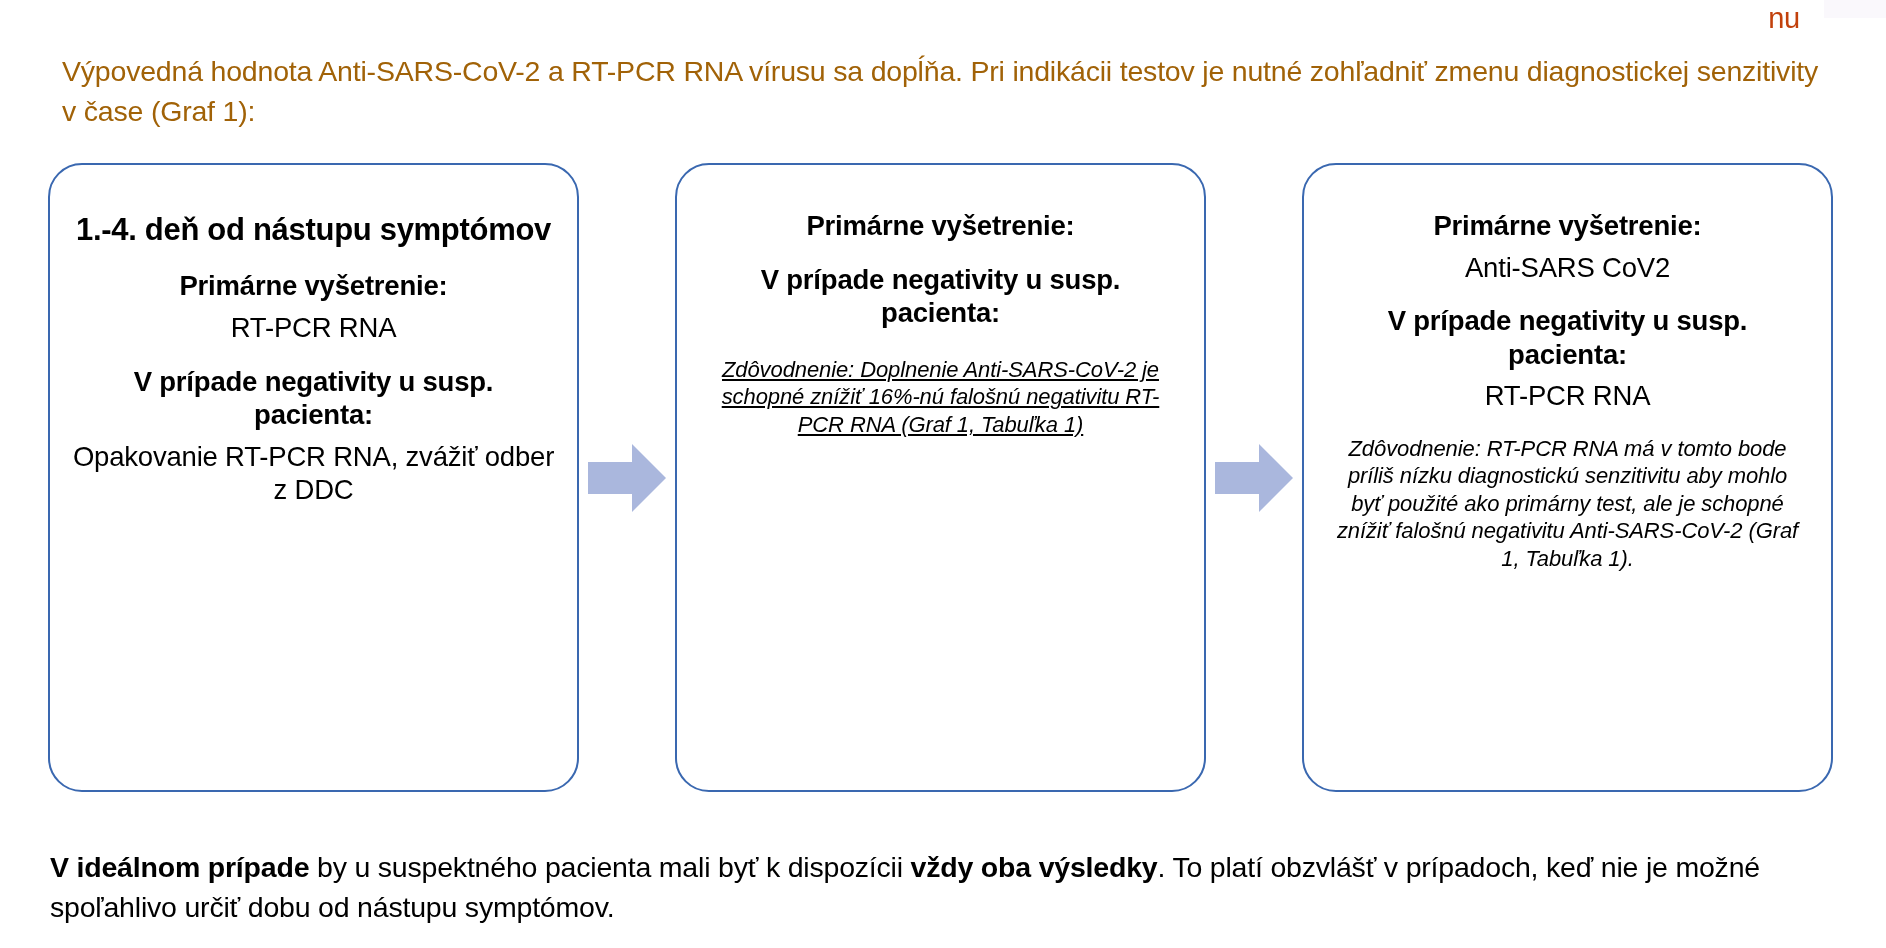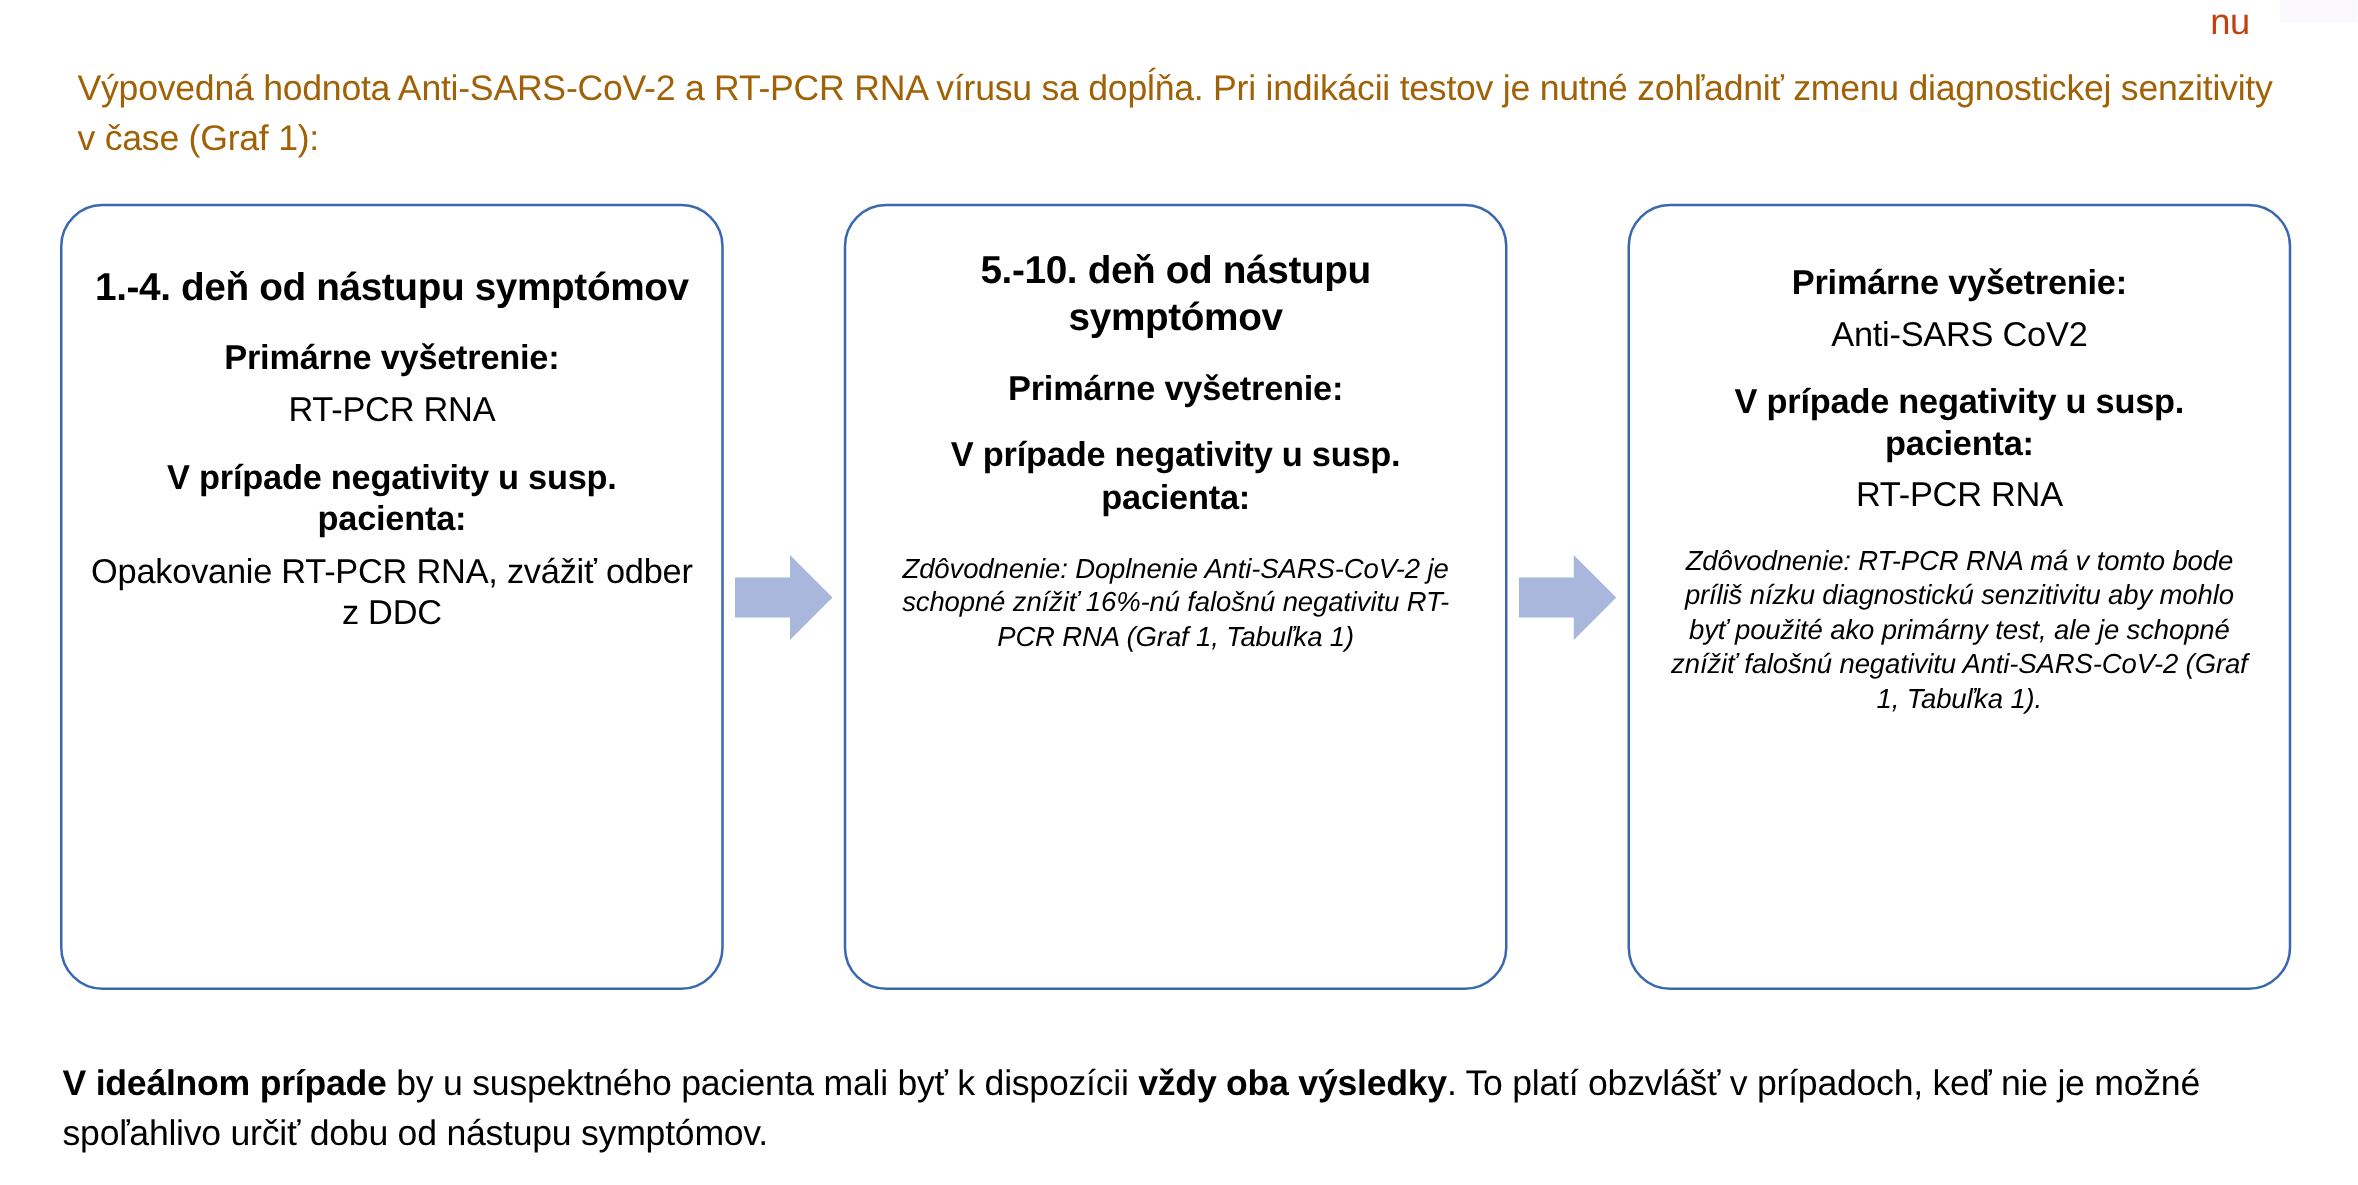--- a/index.html
+++ b/index.html
@@ -98,21 +98,21 @@
     margin: 22px 0 0 0;
     letter-spacing: -0.1px;
     padding: 0 6px;
   }
 
   
   #flow-box-1 .box-title { margin-top: 22px; }
   #flow-box-1 .box-note  { margin-top: 28px; }
 
   #flow-box-2 .box-title { margin-top: 8px; }
-  #flow-box-2 .box-note  { margin-top: 26px; }
+  #flow-box-2 .box-note  { margin-top: 26px; text-decoration: underline; }
 
   #flow-box-3 .box-title { margin-top: 8px; }
   #flow-box-3 .box-note  { margin-top: 22px; }
 
   
   #closing-paragraph {
     position: absolute;
     left: 50px;
     top: 818px;
     width: 1790px;
@@ -159,21 +159,20 @@
     <div class="box-value">Opakovanie RT-PCR RNA, zvážiť odber z DDC</div>
   </div>
 
   <div class="flow-arrow">
     <svg class="arrow-glyph" viewBox="0 0 78 76">
       <polygon points="0,22 44,22 44,4 78,38 44,72 44,54 0,54" fill="#aab7dd"></polygon>
     </svg>
   </div>
 
   <div class="flow-box" id="flow-box-2">
-    <div class="box-title">5.-10. deň od nástupu symptómov</div>
     <div class="box-label">Primárne vyšetrenie:</div>
     <div class="box-label">V prípade negativity u susp. pacienta:</div>
     <div class="box-note">Zdôvodnenie: Doplnenie Anti-SARS-CoV-2 je schopné znížiť 16%-nú falošnú negativitu RT-PCR RNA
 (Graf 1, Tabuľka 1)</div>
   </div>
 
   <div class="flow-arrow">
     <svg class="arrow-glyph" viewBox="0 0 78 76">
       <polygon points="0,22 44,22 44,4 78,38 44,72 44,54 0,54" fill="#aab7dd"></polygon>
     </svg>

